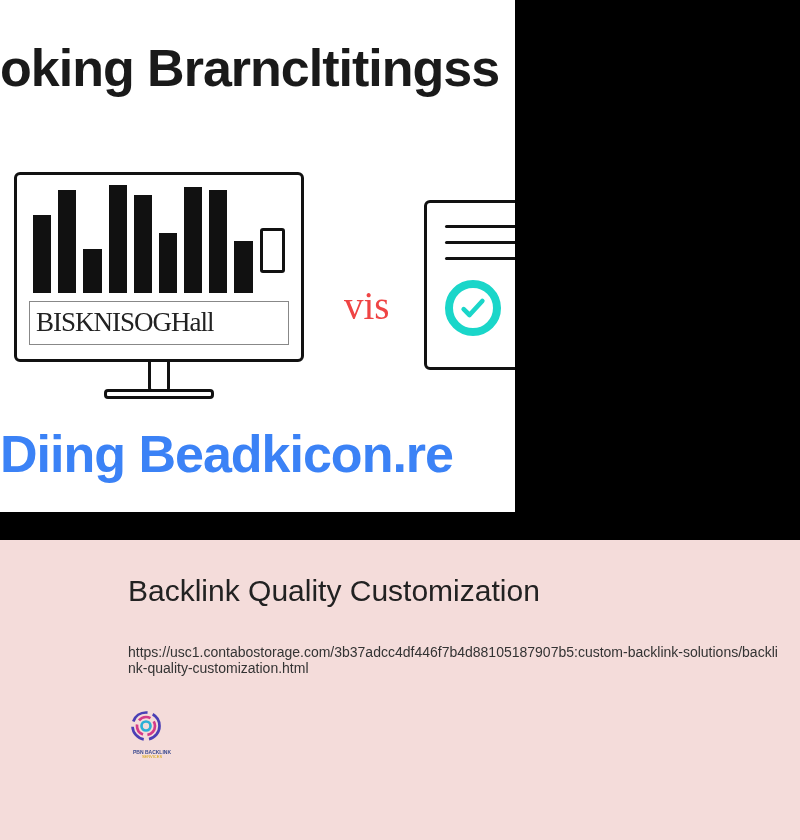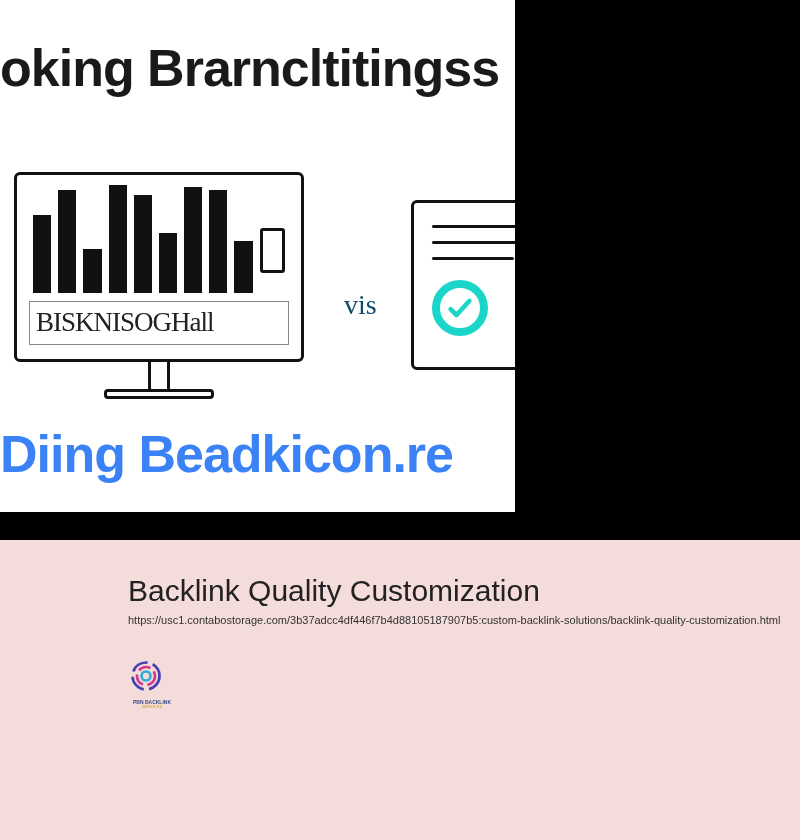--- a/index.html
+++ b/index.html
@@ -124,22 +124,22 @@
     .axis-label {
       font-family: "Times New Roman", serif;
       font-size: 27px;
       font-weight: 500;
       letter-spacing: -1px;
       color: #222;
       white-space: nowrap;
     }
     .vis {
       font-family: Georgia, serif;
-      font-size: 28px;
-      color: #0c4a6e;
+      font-size: 39px;
+      color: #ef4444;
       margin: 0 34px 0 40px;
       align-self: center;
       padding-top: 40px;
     }
     .monitor-right .monitor-body {
       width: 180px;
       height: 170px;
       padding: 22px 18px 14px;
     }
     .line { height: 3px; background: #111; margin-bottom: 13px; border-radius: 2px; }
@@ -170,24 +170,24 @@
     .info-panel {
       width: 800px;
       height: 300px;
       background: #f4dcda;
       padding: 34px 18px 18px 128px;
     }
     .info-title {
       font-size: 30px;
       font-weight: 400;
       color: #222;
-      margin-bottom: 6px;
+      margin-bottom: 36px;
     }
     .info-url {
-      font-size: 11px;
+      font-size: 14px;
       color: #333;
       margin-bottom: 32px;
       word-break: break-all;
     }
     .logo {
       width: 48px;
       height: 48px;
       position: relative;
     }
     .logo-swirl {

